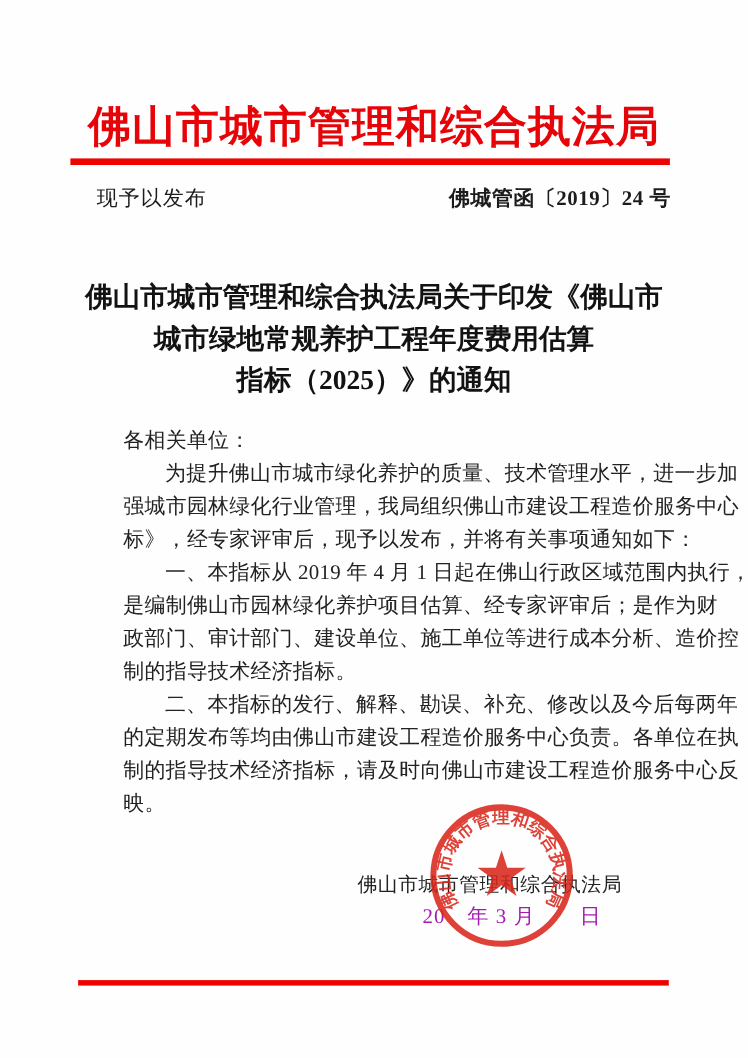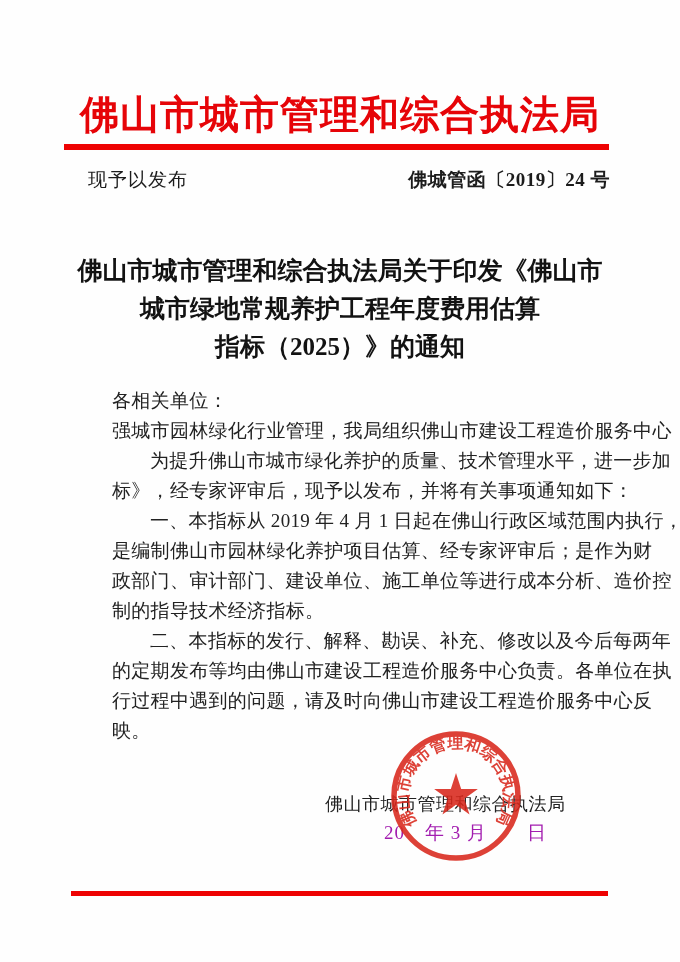--- a/index.html
+++ b/index.html
@@ -56,30 +56,30 @@
   </div>
 
   <div class="doc-title">
     <div>佛山市城市管理和综合执法局关于印发《佛山市</div>
     <div>城市绿地常规养护工程年度费用估算</div>
     <div>指标（2025）》的通知</div>
   </div>
 
   <div class="doc-body">
     <div class="body-line">各相关单位：</div>
+    <div class="body-line indent">为提升佛山市城市绿化养护的质量、技术管理水平，进一步加</div>
     <div class="body-line">强城市园林绿化行业管理，我局组织佛山市建设工程造价服务中心</div>
-    <div class="body-line indent">为提升佛山市城市绿化养护的质量、技术管理水平，进一步加</div>
     <div class="body-line">标》，经专家评审后，现予以发布，并将有关事项通知如下：</div>
     <div class="body-line indent">一、本指标从 2019 年 4 月 1 日起在佛山行政区域范围内执行，</div>
     <div class="body-line">是编制佛山市园林绿化养护项目估算、经专家评审后；是作为财</div>
     <div class="body-line">政部门、审计部门、建设单位、施工单位等进行成本分析、造价控</div>
     <div class="body-line">制的指导技术经济指标。</div>
     <div class="body-line indent">二、本指标的发行、解释、勘误、补充、修改以及今后每两年</div>
     <div class="body-line">的定期发布等均由佛山市建设工程造价服务中心负责。各单位在执</div>
-    <div class="body-line">行过程中遇到的问题，请及时向佛山市建设工程造价服务中心反</div>
+    <div class="body-line">制的指导技术经济指标，请及时向佛山市建设工程造价服务中心反</div>
     <div class="body-line">映。</div>
   </div>
 
   <div class="signature-agency">佛山市城市管理和综合执法局</div>
   <div class="signature-date">20　年 3 月　　日</div>
 
   <svg class="seal" viewBox="-68 -68 136 136" xmlns="http://www.w3.org/2000/svg">
     <circle cx="0" cy="0" r="62" fill="none" stroke="#d9281c" stroke-width="5.5"></circle>
     <polygon fill="#d9281c" points="0,-23 5.17,-7.12 21.87,-7.11 8.37,2.72 13.52,18.61 0,8.8 -13.52,18.61 -8.37,2.72 -21.87,-7.11 -5.17,-7.12"></polygon>
     <defs>

